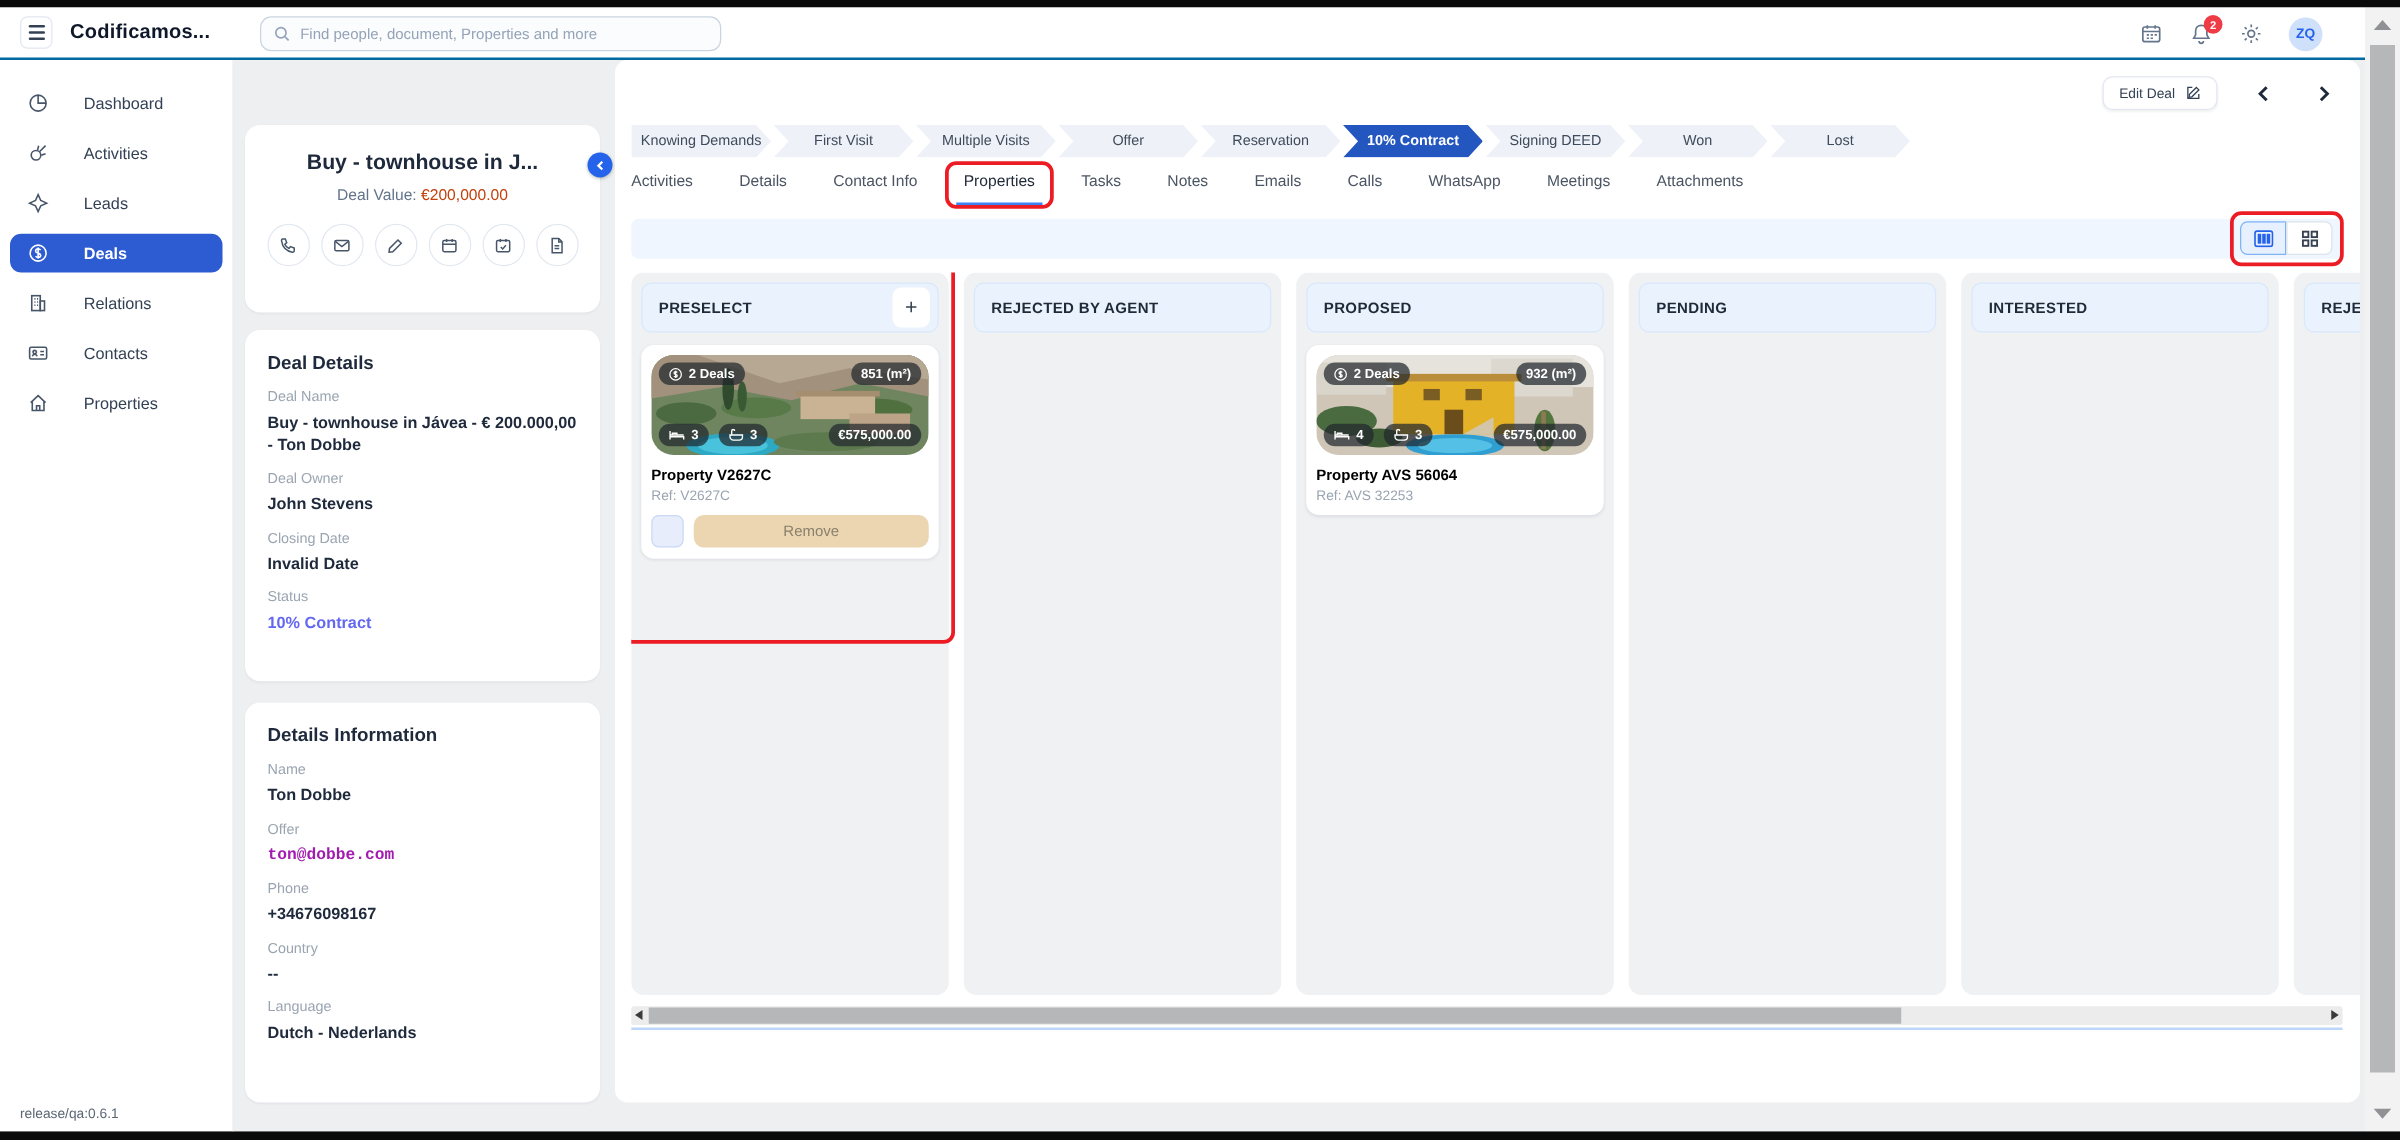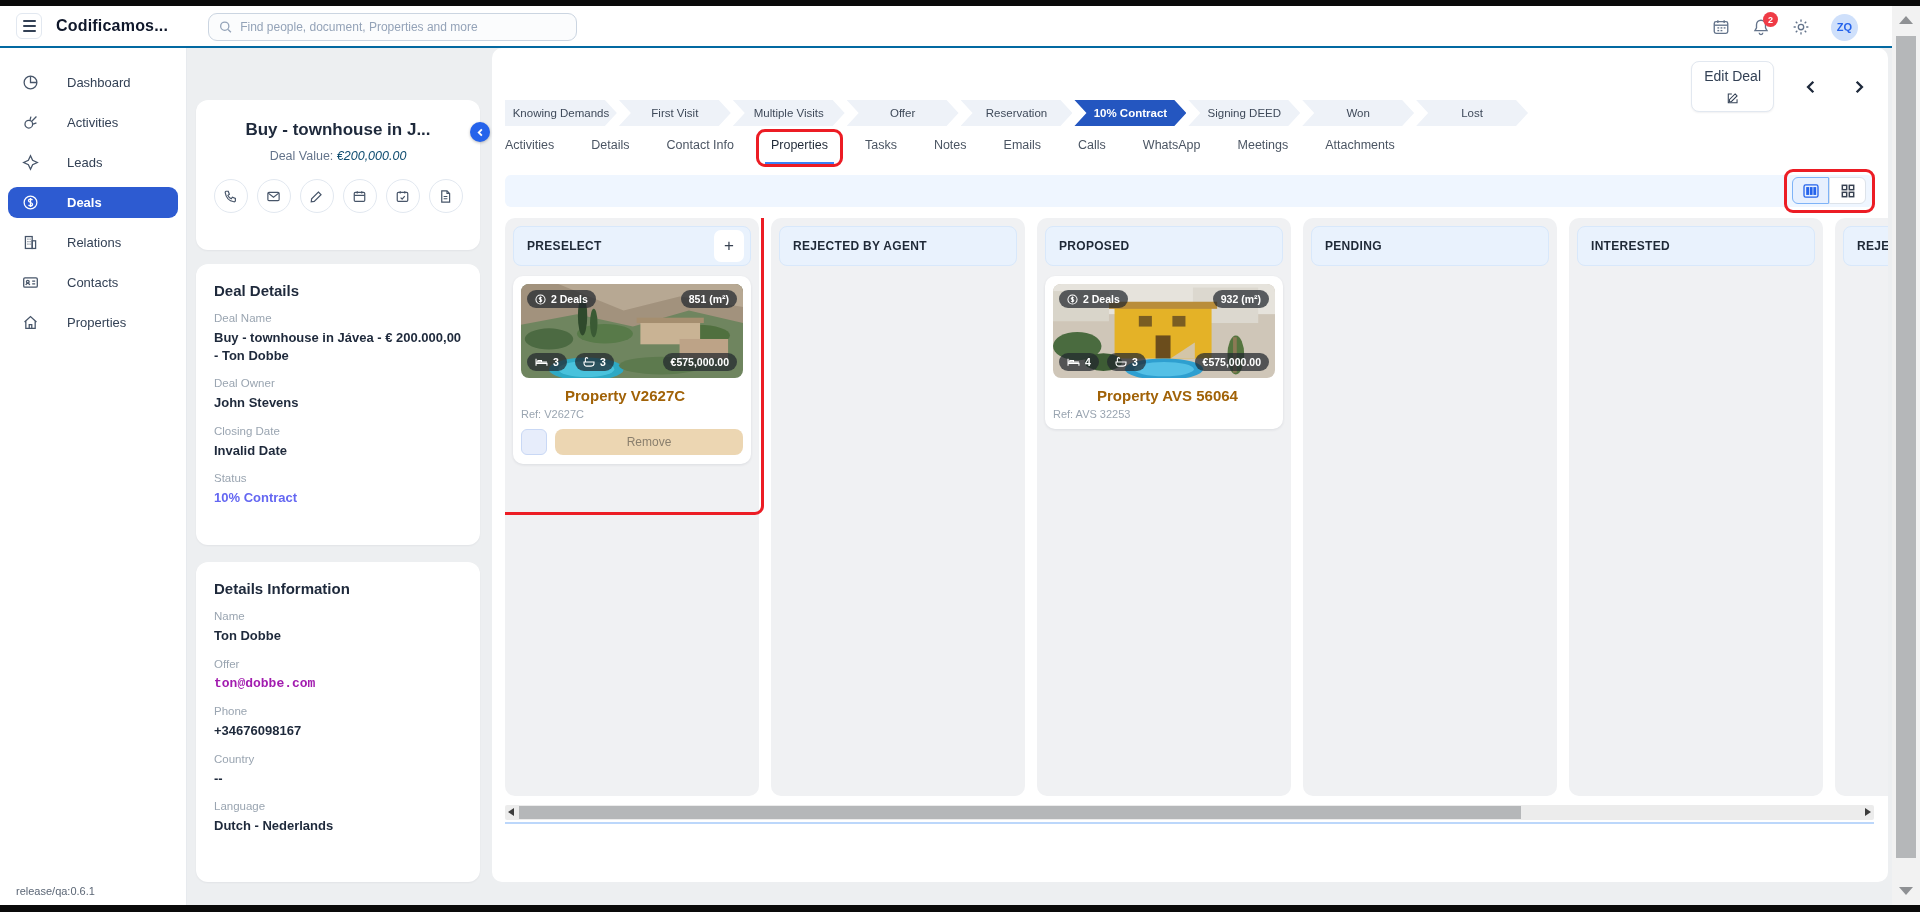--- a/index.html
+++ b/index.html
@@ -30,38 +30,38 @@
 
   
   .main { position:absolute; left:187px; top:42px; right:28px; bottom:0; background:#edeff1; }
 
   .card { background:#fff; border-radius:12px; box-shadow:0 1px 2px rgba(15,23,42,.05); }
 
   
   .deal-card { position:absolute; left:9px; top:52px; width:284px; height:150px; padding:20px 14px 0; text-align:center; }
   .deal-title { font-size:17px; font-weight:bold; color:#1e293b; }
   .deal-value { margin-top:9px; font-size:12.5px; color:#64748b; }
-  .deal-value b { color:#0c4a6e; font-weight:normal;font-style:italic; }
+  .deal-value b { color:#c2410c; font-weight:normal; }
   .action-row { margin-top:16px; display:flex; justify-content:center; gap:9px; }
   .act-btn { width:34px; height:34px; border-radius:50%; border:1px solid #e2e8f0; background:#fff; display:flex; align-items:center; justify-content:center; cursor:pointer; }
   .collapse-btn { position:absolute; left:283px; top:74px; width:20px; height:20px; border-radius:50%; background:#2563eb; color:#fff; display:flex; align-items:center; justify-content:center; cursor:pointer; z-index:4; box-shadow:0 1px 3px rgba(0,0,0,.25); }
 
   .panel { position:absolute; left:9px; width:284px; padding:18px 18px; }
   .panel h3 { font-size:15px; font-weight:bold; color:#1e293b; margin-bottom:6px; }
   .fld { margin-top:13px; }
   .fld .lbl { font-size:11.5px; color:#9aa5b1; }
   .fld .val { font-size:13px; color:#1e293b; font-weight:bold; margin-top:5px; line-height:1.35; }
   .fld .val.accent { color:#6467f2; }
   .fld .val.link { color:#a21caf; cursor:pointer; font-weight:bold;font-family:Liberation Mono, monospace; }
 
   
   .content { position:absolute; left:305px; top:0; width:1396px; height:834px; background:#fff; border-radius:10px; }
 
   .edit-row { position:absolute; top:13px; right:18px; display:flex; align-items:center; gap:26px; }
-  .edit-btn { display:flex; align-items:center; gap:8px; border:1px solid #e2e8f0; border-radius:8px; background:#fff; padding:6px 12px; font-size:14px; color:#334155; cursor:pointer; box-shadow:0 1px 2px rgba(15,23,42,.06);flex-direction:column; }
+  .edit-btn { display:flex; align-items:center; gap:8px; border:1px solid #e2e8f0; border-radius:8px; background:#fff; padding:6px 12px; font-size:11px; color:#334155; cursor:pointer; box-shadow:0 1px 2px rgba(15,23,42,.06); }
   .nav-chevron { width:22px; height:22px; display:flex; align-items:center; justify-content:center; cursor:pointer; }
 
   
   .pipeline { position:absolute; left:13px; top:52px; width:1025px; height:26px; display:flex; }
   .stage { flex:1; height:26px; display:flex; align-items:center; justify-content:center; font-size:11.5px; color:#3f4a5a; background:#eef2f8; margin-right:2px;
            clip-path:polygon(0 0, calc(100% - 12px) 0, 100% 50%, calc(100% - 12px) 100%, 0 100%, 12px 50%); cursor:pointer; white-space:nowrap; }
   .stage.first { clip-path:polygon(0 0, calc(100% - 12px) 0, 100% 50%, calc(100% - 12px) 100%, 0 100%); }
   .stage.active { background:#2456c0; color:#fff; font-weight:bold; }
 
   
@@ -82,29 +82,29 @@
   .tbtn.active { background:#e7f0fe; border-color:#7eb3f7; }
 
   
   .board { position:absolute; left:13px; top:170px; right:0; height:578px; display:flex; gap:12px; overflow:hidden; }
   .col { position:relative; flex:0 0 254px; width:254px; background:#f0f1f3; border-radius:10px; padding:8px; }
   .col-head { height:40px; background:#e9f2fd; border:1px solid #d8e8fb; border-radius:8px; display:flex; align-items:center; padding:0 6px 0 13px; }
   .col-title { font-size:12px; font-weight:bold; color:#1f2937; letter-spacing:.3px; flex:1; white-space:nowrap; overflow:hidden; }
   .add-btn { width:30px; height:32px; background:#fff; border-radius:7px; border:none; font-size:17px; color:#374151; cursor:pointer; display:flex; align-items:center; justify-content:center; }
 
   .prop-card { margin-top:10px; background:#fff; border-radius:10px; padding:8px 8px 9px; box-shadow:0 1px 3px rgba(15,23,42,.09); cursor:pointer; }
-  .img-wrap { position:relative; height:94px; border-radius:8px; overflow:hidden; }
+  .img-wrap { position:relative; height:80px; border-radius:18px; overflow:hidden; }
   .img-wrap svg.scene { position:absolute; inset:0; width:100%; height:100%; }
   .pill { position:absolute; display:flex; align-items:center; gap:5px; background:rgba(33,39,46,.72); color:#fff; font-size:10.5px; font-weight:bold; border-radius:11px; padding:3px 8px; }
   .pill.tl { top:6px; left:6px; }
   .pill.tr { top:6px; right:6px; }
   .pill.bl { bottom:7px; left:6px; }
   .pill.bl2 { bottom:7px; left:54px; }
   .pill.br { bottom:7px; right:6px; }
-  .prop-name { margin-top:9px; font-size:15px; font-weight:bold; color:#a16207;margin-left:44px; }
+  .prop-name { margin-top:9px; font-size:12px; font-weight:bold; color:#000000; }
   .prop-ref { margin-top:4px; font-size:11px; color:#9aa5b1; }
   .prop-foot { margin-top:9px; display:flex; gap:8px; align-items:center; }
   .mini-check { width:26px; height:26px; background:#e7edfb; border:1px solid #c9d8f5; border-radius:6px; cursor:pointer; }
   .remove-btn { flex:1; height:26px; background:#ecd6b2; border:none; border-radius:8px; font-size:12px; color:#8a7f6d; cursor:pointer; font-family:"Liberation Sans",sans-serif; }
 
   
   .hscroll { position:absolute; left:13px; right:14px; top:757px; height:15px; background:#ececec; border-radius:2px; }
   .hthumb { position:absolute; left:14px; top:1px; height:13px; width:1002px; background:#b5b7b9; cursor:grab; }
   .harrow { position:absolute; top:3px; width:0; height:0; border-top:4.5px solid transparent; border-bottom:4.5px solid transparent; }
   .harrow.l { left:3px; border-right:6px solid #3b3b3b; }

